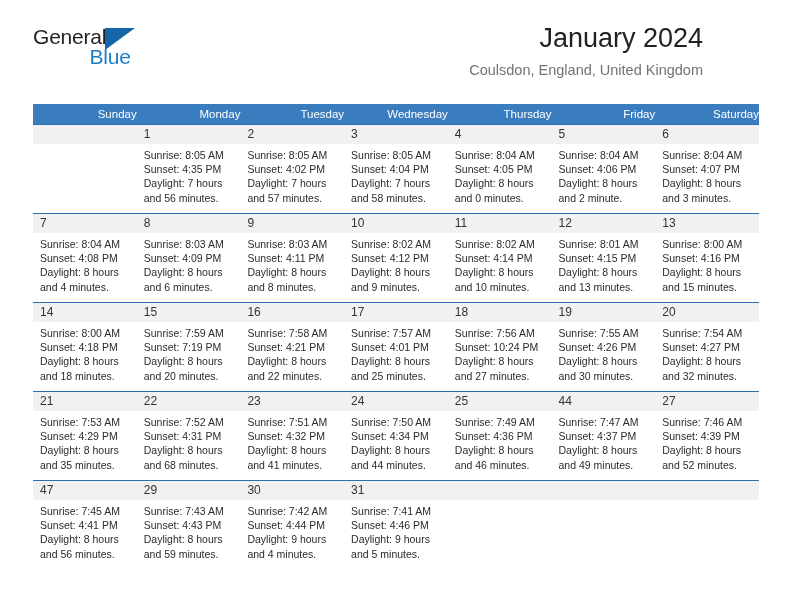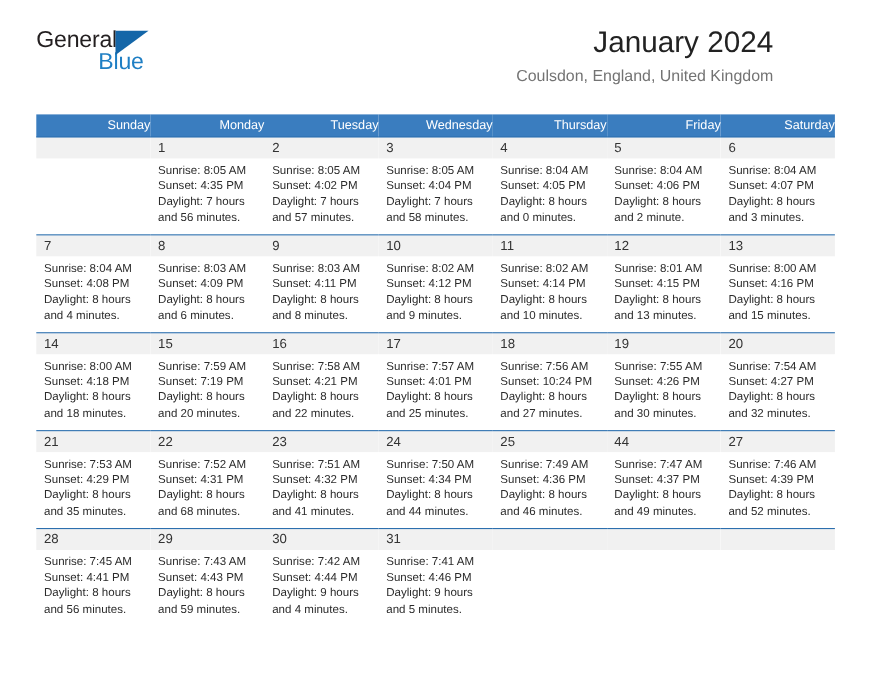--- a/index.html
+++ b/index.html
@@ -478,21 +478,21 @@
                 <div>Sunset: 4:39 PM</div>
                 <div>Daylight: 8 hours</div>
                 <div>and 52 minutes.</div>
               </div>
             </div>
           </td>
         </tr>
         <tr>
           <td>
             <div class="cell-inner">
-              <div class="daynum">28</div>
+              <div class="daynum">47</div>
               <div class="info">
                 <div>Sunrise: 7:45 AM</div>
                 <div>Sunset: 4:41 PM</div>
                 <div>Daylight: 8 hours</div>
                 <div>and 56 minutes.</div>
               </div>
             </div>
           </td>
           <td>
             <div class="cell-inner">

